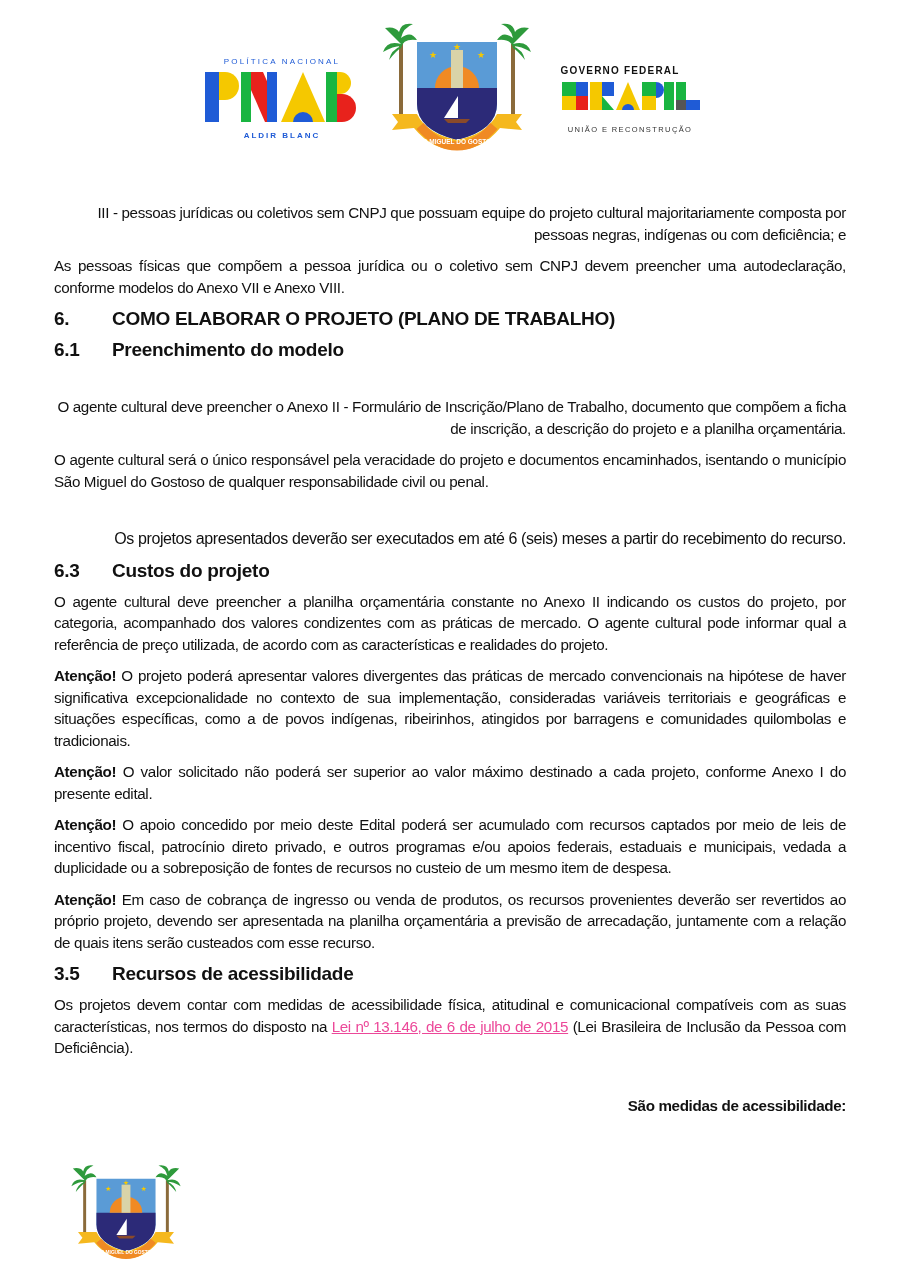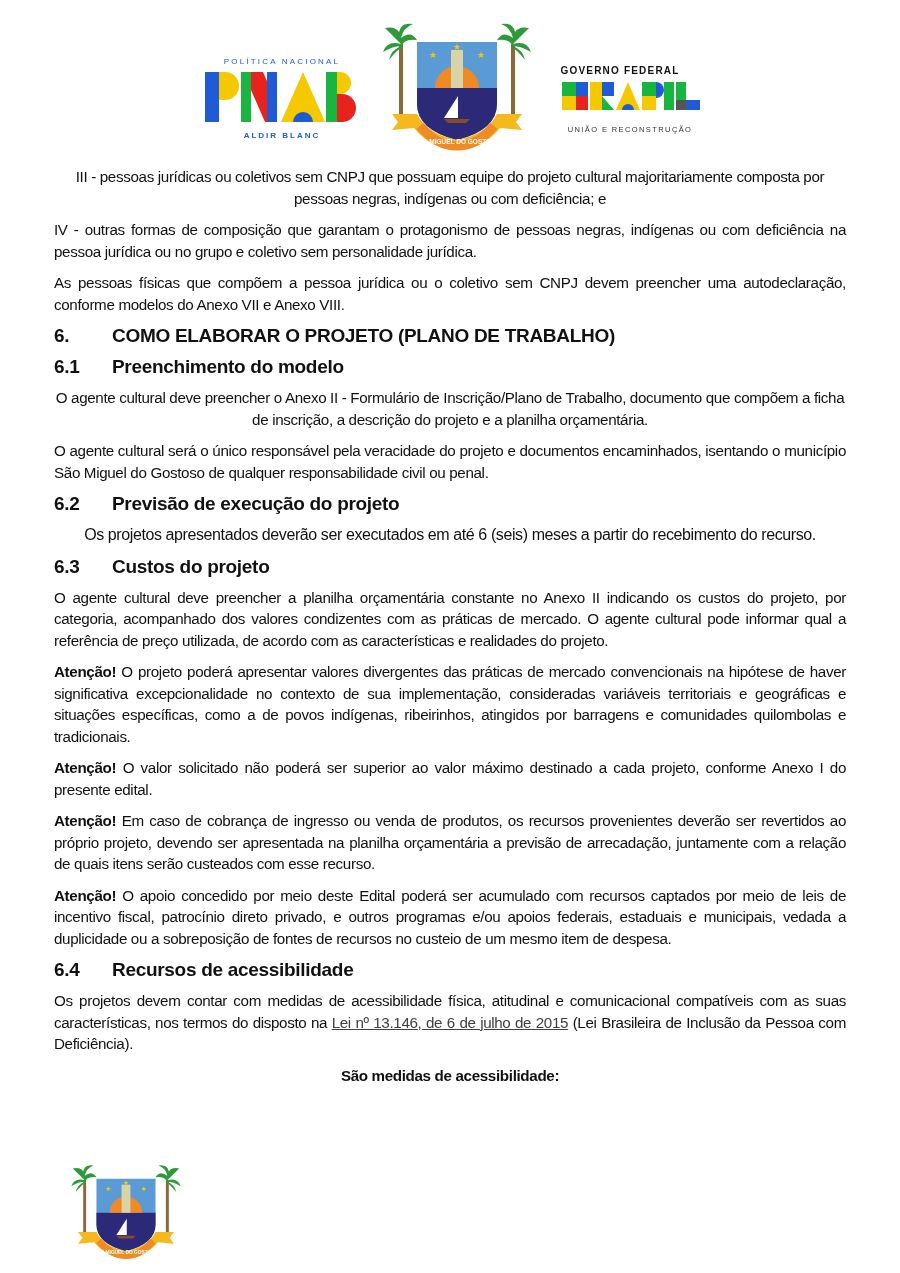--- a/index.html
+++ b/index.html
@@ -10,26 +10,26 @@
     
     .logo-pnab { position: absolute; left: 205px; top: 52px; width: 155px; height: 95px; }
     .logo-crest { position: absolute; left: 382px; top: 22px; width: 150px; height: 130px; }
     .logo-gov { position: absolute; left: 560px; top: 60px; width: 160px; height: 80px; }
     .footer-crest { position: absolute; left: 70px; top: 1164px; width: 112px; height: 96px; }
 
     
     .content { position: absolute; left: 54px; top: 166px; width: 792px;
       font-size: 15.2px; line-height: 21.5px; letter-spacing: -0.35px; }
     .content p { margin: 0 0 10px 0; text-align: justify; }
-    .content p.left { text-align: center; }
+    .content p.left { text-align: right; margin-top: 36px; }
     .content p.small { font-size: 16px; letter-spacing: -0.4px; }
     .content h2, .content h3 { margin: 0 0 10px 0; font-size: 19px; font-weight: bold; line-height: 21px; letter-spacing: -0.3px; }
     .content h2 .num, .content h3 .num { display: inline-block; width: 58px; }
     b { font-weight: bold; }
-    .link { text-decoration: underline; color: #404040; cursor: pointer; }
+    .link { text-decoration: underline; color: #ec4899; cursor: pointer; }
   </style>
 </head>
 <body>
 
 <div class="page">
 
   <svg class="logo-pnab" viewBox="0 0 155 95">
     <text x="77" y="12" text-anchor="middle" font-family="Liberation Sans, sans-serif" font-size="8" letter-spacing="2.2" fill="#1f5bd6">POLÍTICA NACIONAL</text>
 
     <rect x="0" y="20" width="14" height="50" fill="#1f5bd6"></rect>
@@ -93,50 +93,46 @@
     <path d="M96 22 a8 8 0 0 1 0 16 z" fill="#1f5bd6"></path>
     <rect x="104" y="22" width="10" height="28" fill="#19b541"></rect>
     <rect x="116" y="22" width="10" height="28" fill="#19b541"></rect>
     <rect x="126" y="40" width="14" height="10" fill="#1f5bd6"></rect>
     <rect x="116" y="40" width="10" height="10" fill="#555"></rect>
     <text x="70" y="72" text-anchor="middle" font-family="Liberation Sans, sans-serif" font-size="7.5" letter-spacing="1.4" fill="#333">UNIÃO E RECONSTRUÇÃO</text>
   </svg>
 
   <div class="content">
     <p class="left">III - pessoas jurídicas ou coletivos sem CNPJ que possuam equipe do projeto cultural majoritariamente composta por pessoas negras, indígenas ou com deficiência; e</p>
-    <p>IV - outras formas de composição que garantam o protagonismo de pessoas negras, indígenas ou com deficiência na pessoa jurídica ou no grupo e coletivo sem personalidade jurídica.</p>
     <p>As pessoas físicas que compõem a pessoa jurídica ou o coletivo sem CNPJ devem preencher uma autodeclaração, conforme modelos do Anexo VII e Anexo VIII.</p>
 
     <h2>
       <span class="num">6.</span><span>COMO ELABORAR O PROJETO (PLANO DE TRABALHO)</span>
     </h2>
 
     <h3>
       <span class="num">6.1</span><span>Preenchimento do modelo</span>
     </h3>
     <p class="left">O agente cultural deve preencher o Anexo II - Formulário de Inscrição/Plano de Trabalho, documento que compõem a ficha de inscrição, a descrição do projeto e a planilha orçamentária.</p>
     <p>O agente cultural será o único responsável pela veracidade do projeto e documentos encaminhados, isentando o município São Miguel do Gostoso de qualquer responsabilidade civil ou penal.</p>
 
-    <h3>
-      <span class="num">6.2</span><span>Previsão de execução do projeto</span>
-    </h3>
     <p class="left small">Os projetos apresentados deverão ser executados em até 6 (seis) meses a partir do recebimento do recurso.</p>
 
     <h3>
       <span class="num">6.3</span><span>Custos do projeto</span>
     </h3>
     <p>O agente cultural deve preencher a planilha orçamentária constante no Anexo II indicando os custos do projeto, por categoria, acompanhado dos valores condizentes com as práticas de mercado. O agente cultural pode informar qual a referência de preço utilizada, de acordo com as características e realidades do projeto.</p>
 
     <p><b>Atenção!</b><span> O projeto poderá apresentar valores divergentes das práticas de mercado convencionais na hipótese de haver significativa excepcionalidade no contexto de sua implementação, consideradas variáveis territoriais e geográficas e situações específicas, como a de povos indígenas, ribeirinhos, atingidos por barragens e comunidades quilombolas e tradicionais.</span></p>
     <p><b>Atenção!</b><span> O valor solicitado não poderá ser superior ao valor máximo destinado a cada projeto, conforme Anexo I do presente edital.</span></p>
+    <p><b>Atenção!</b><span> O apoio concedido por meio deste Edital poderá ser acumulado com recursos captados por meio de leis de incentivo fiscal, patrocínio direto privado, e outros programas e/ou apoios federais, estaduais e municipais, vedada a duplicidade ou a sobreposição de fontes de recursos no custeio de um mesmo item de despesa.</span></p>
     <p><b>Atenção!</b><span> Em caso de cobrança de ingresso ou venda de produtos, os recursos provenientes deverão ser revertidos ao próprio projeto, devendo ser apresentada na planilha orçamentária a previsão de arrecadação, juntamente com a relação de quais itens serão custeados com esse recurso.</span></p>
-    <p><b>Atenção!</b><span> O apoio concedido por meio deste Edital poderá ser acumulado com recursos captados por meio de leis de incentivo fiscal, patrocínio direto privado, e outros programas e/ou apoios federais, estaduais e municipais, vedada a duplicidade ou a sobreposição de fontes de recursos no custeio de um mesmo item de despesa.</span></p>
 
     <h3>
-      <span class="num">6.4</span><span>Recursos de acessibilidade</span>
+      <span class="num">3.5</span><span>Recursos de acessibilidade</span>
     </h3>
     <p><span>Os projetos devem contar com medidas de acessibilidade física, atitudinal e comunicacional compatíveis com as suas características, nos termos do disposto na </span><span class="link">Lei nº 13.146, de 6 de julho de 2015</span><span> (Lei Brasileira de Inclusão da Pessoa com Deficiência).</span></p>
 
     <p class="left"><b>São medidas de acessibilidade:</b></p>
   </div>
 
   <svg class="footer-crest" viewBox="0 0 150 130">
     <g>
       <rect x="17" y="22" width="4" height="72" fill="#8a6a3a"></rect>
       <path d="M19 22 q-14 -4 -18 8 q10 -6 18 -6 q-10 4 -12 14 q8 -10 12 -12 q2 -10 16 -8 q-6 -10 -16 -2 q2 -10 12 -14 q-12 -2 -14 8 q-4 -6 -14 -4 z" fill="#2e9a3c"></path>

